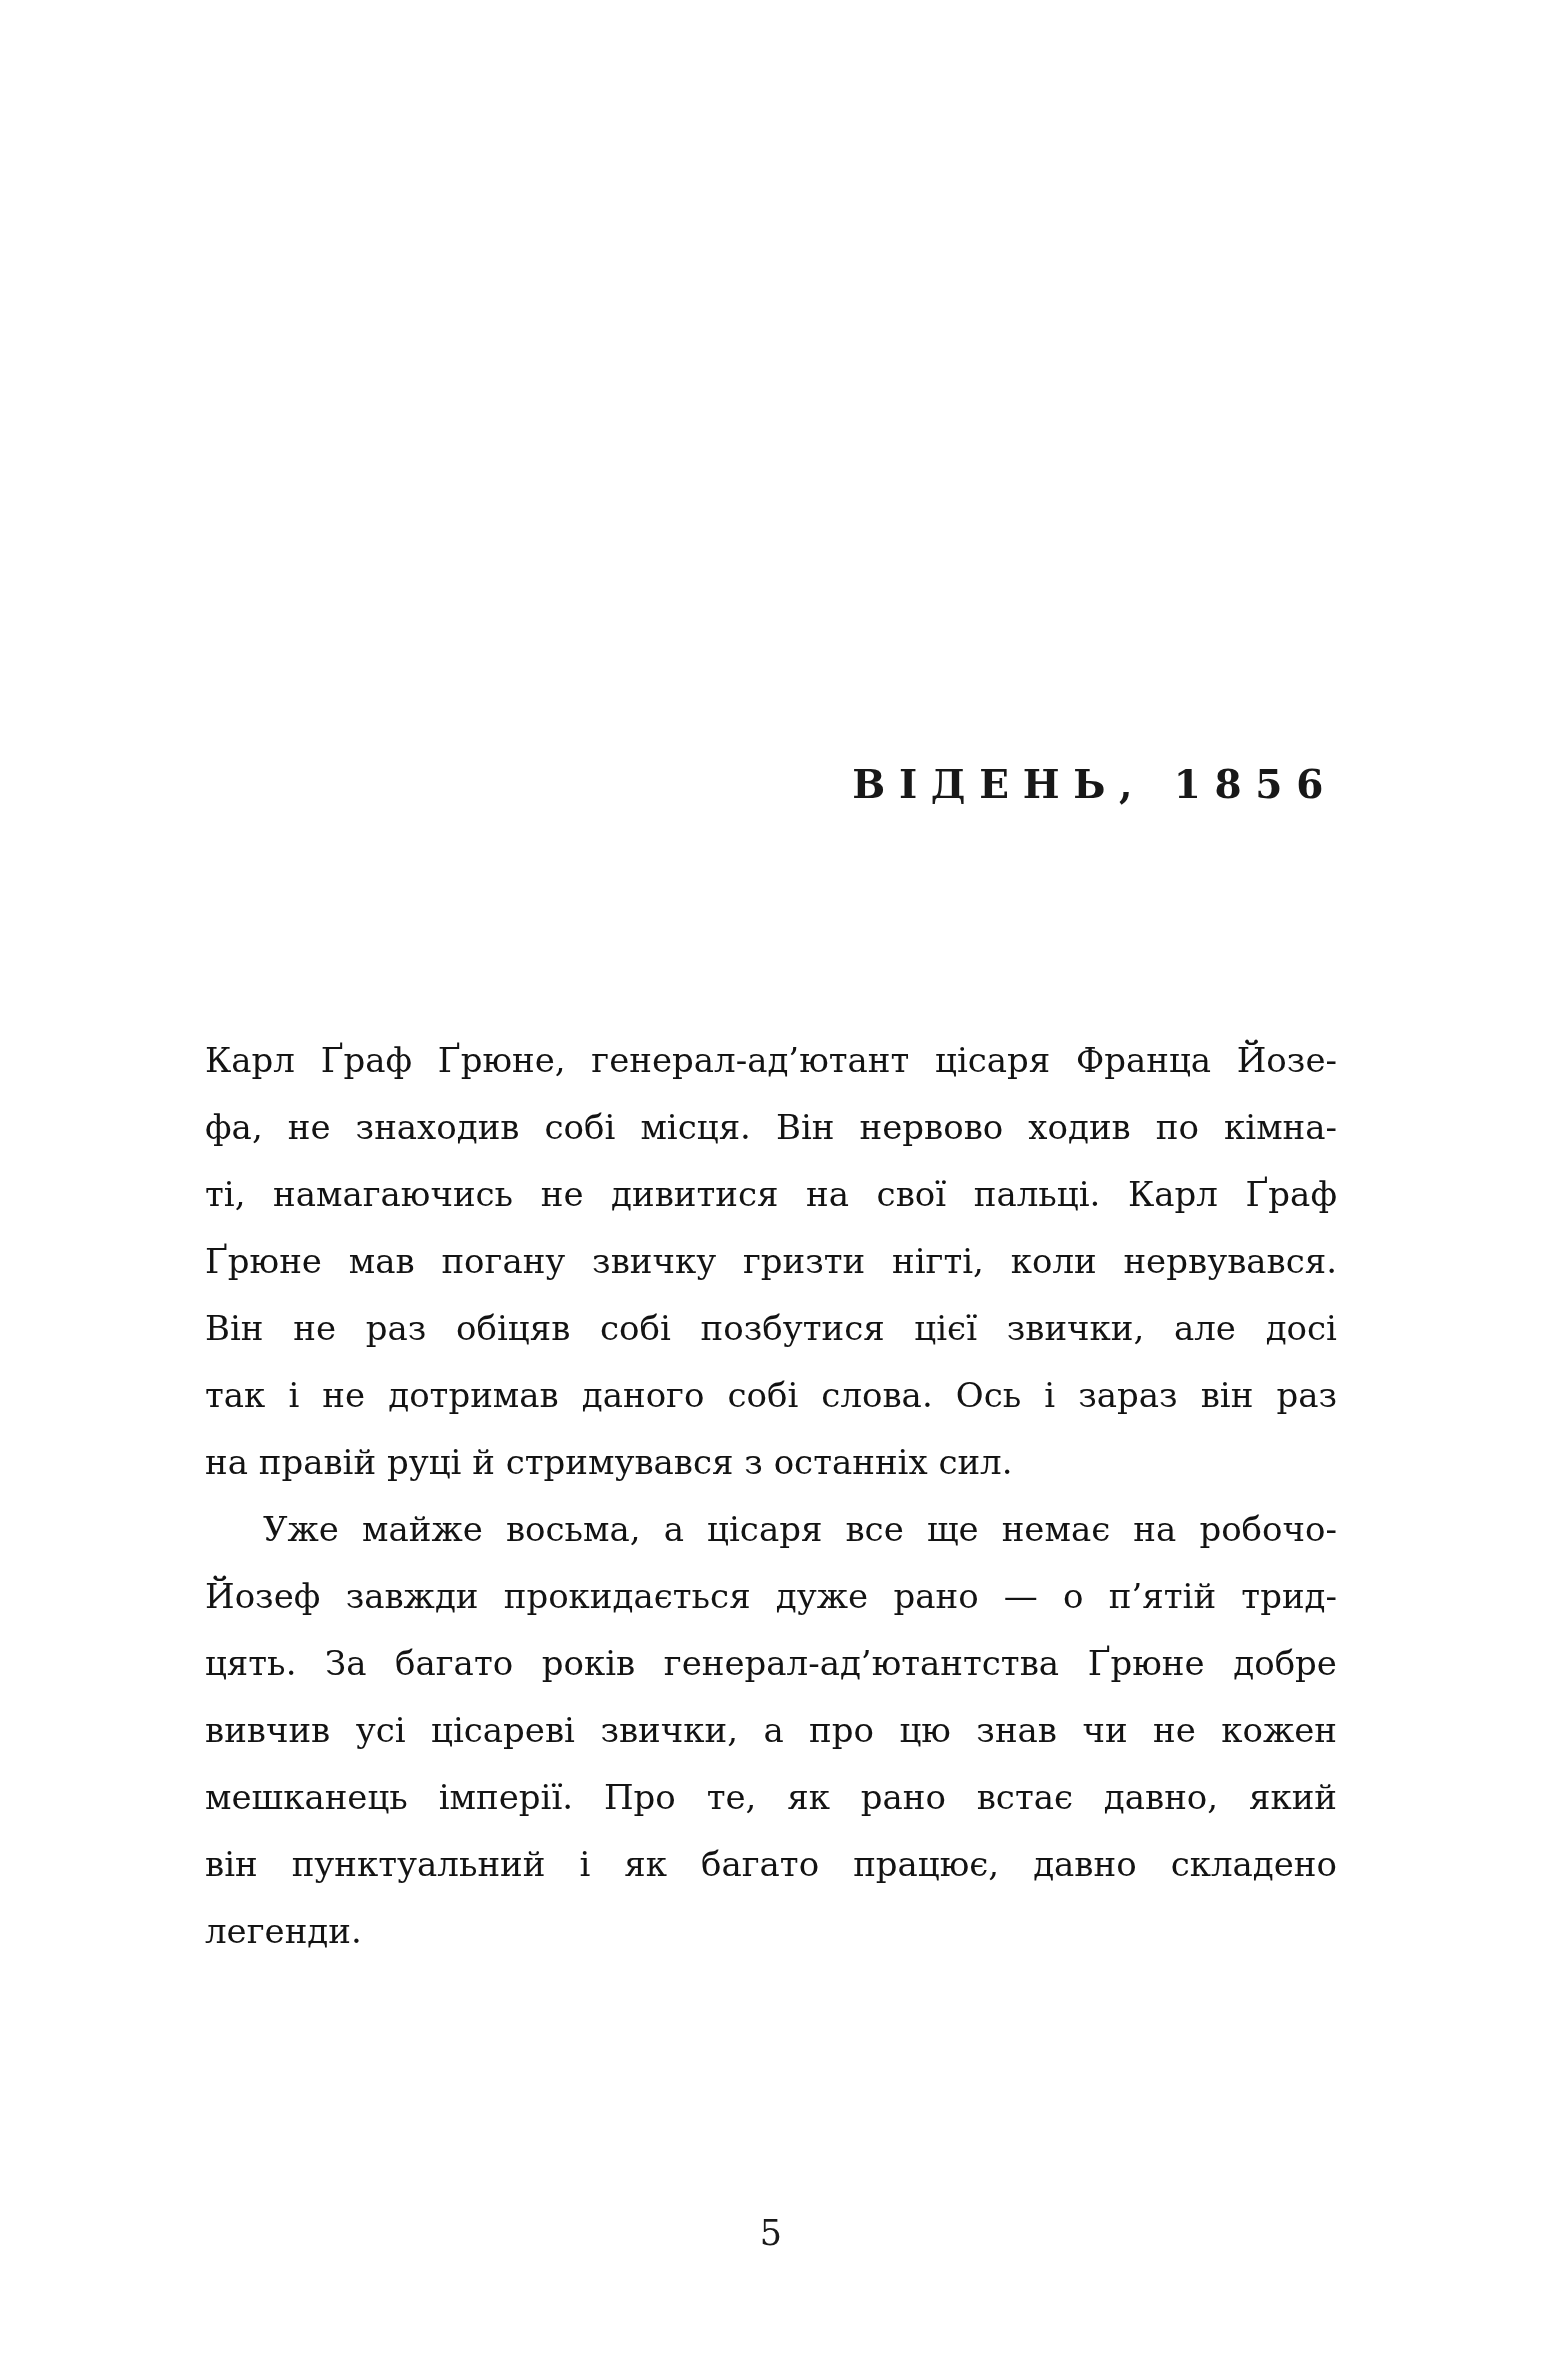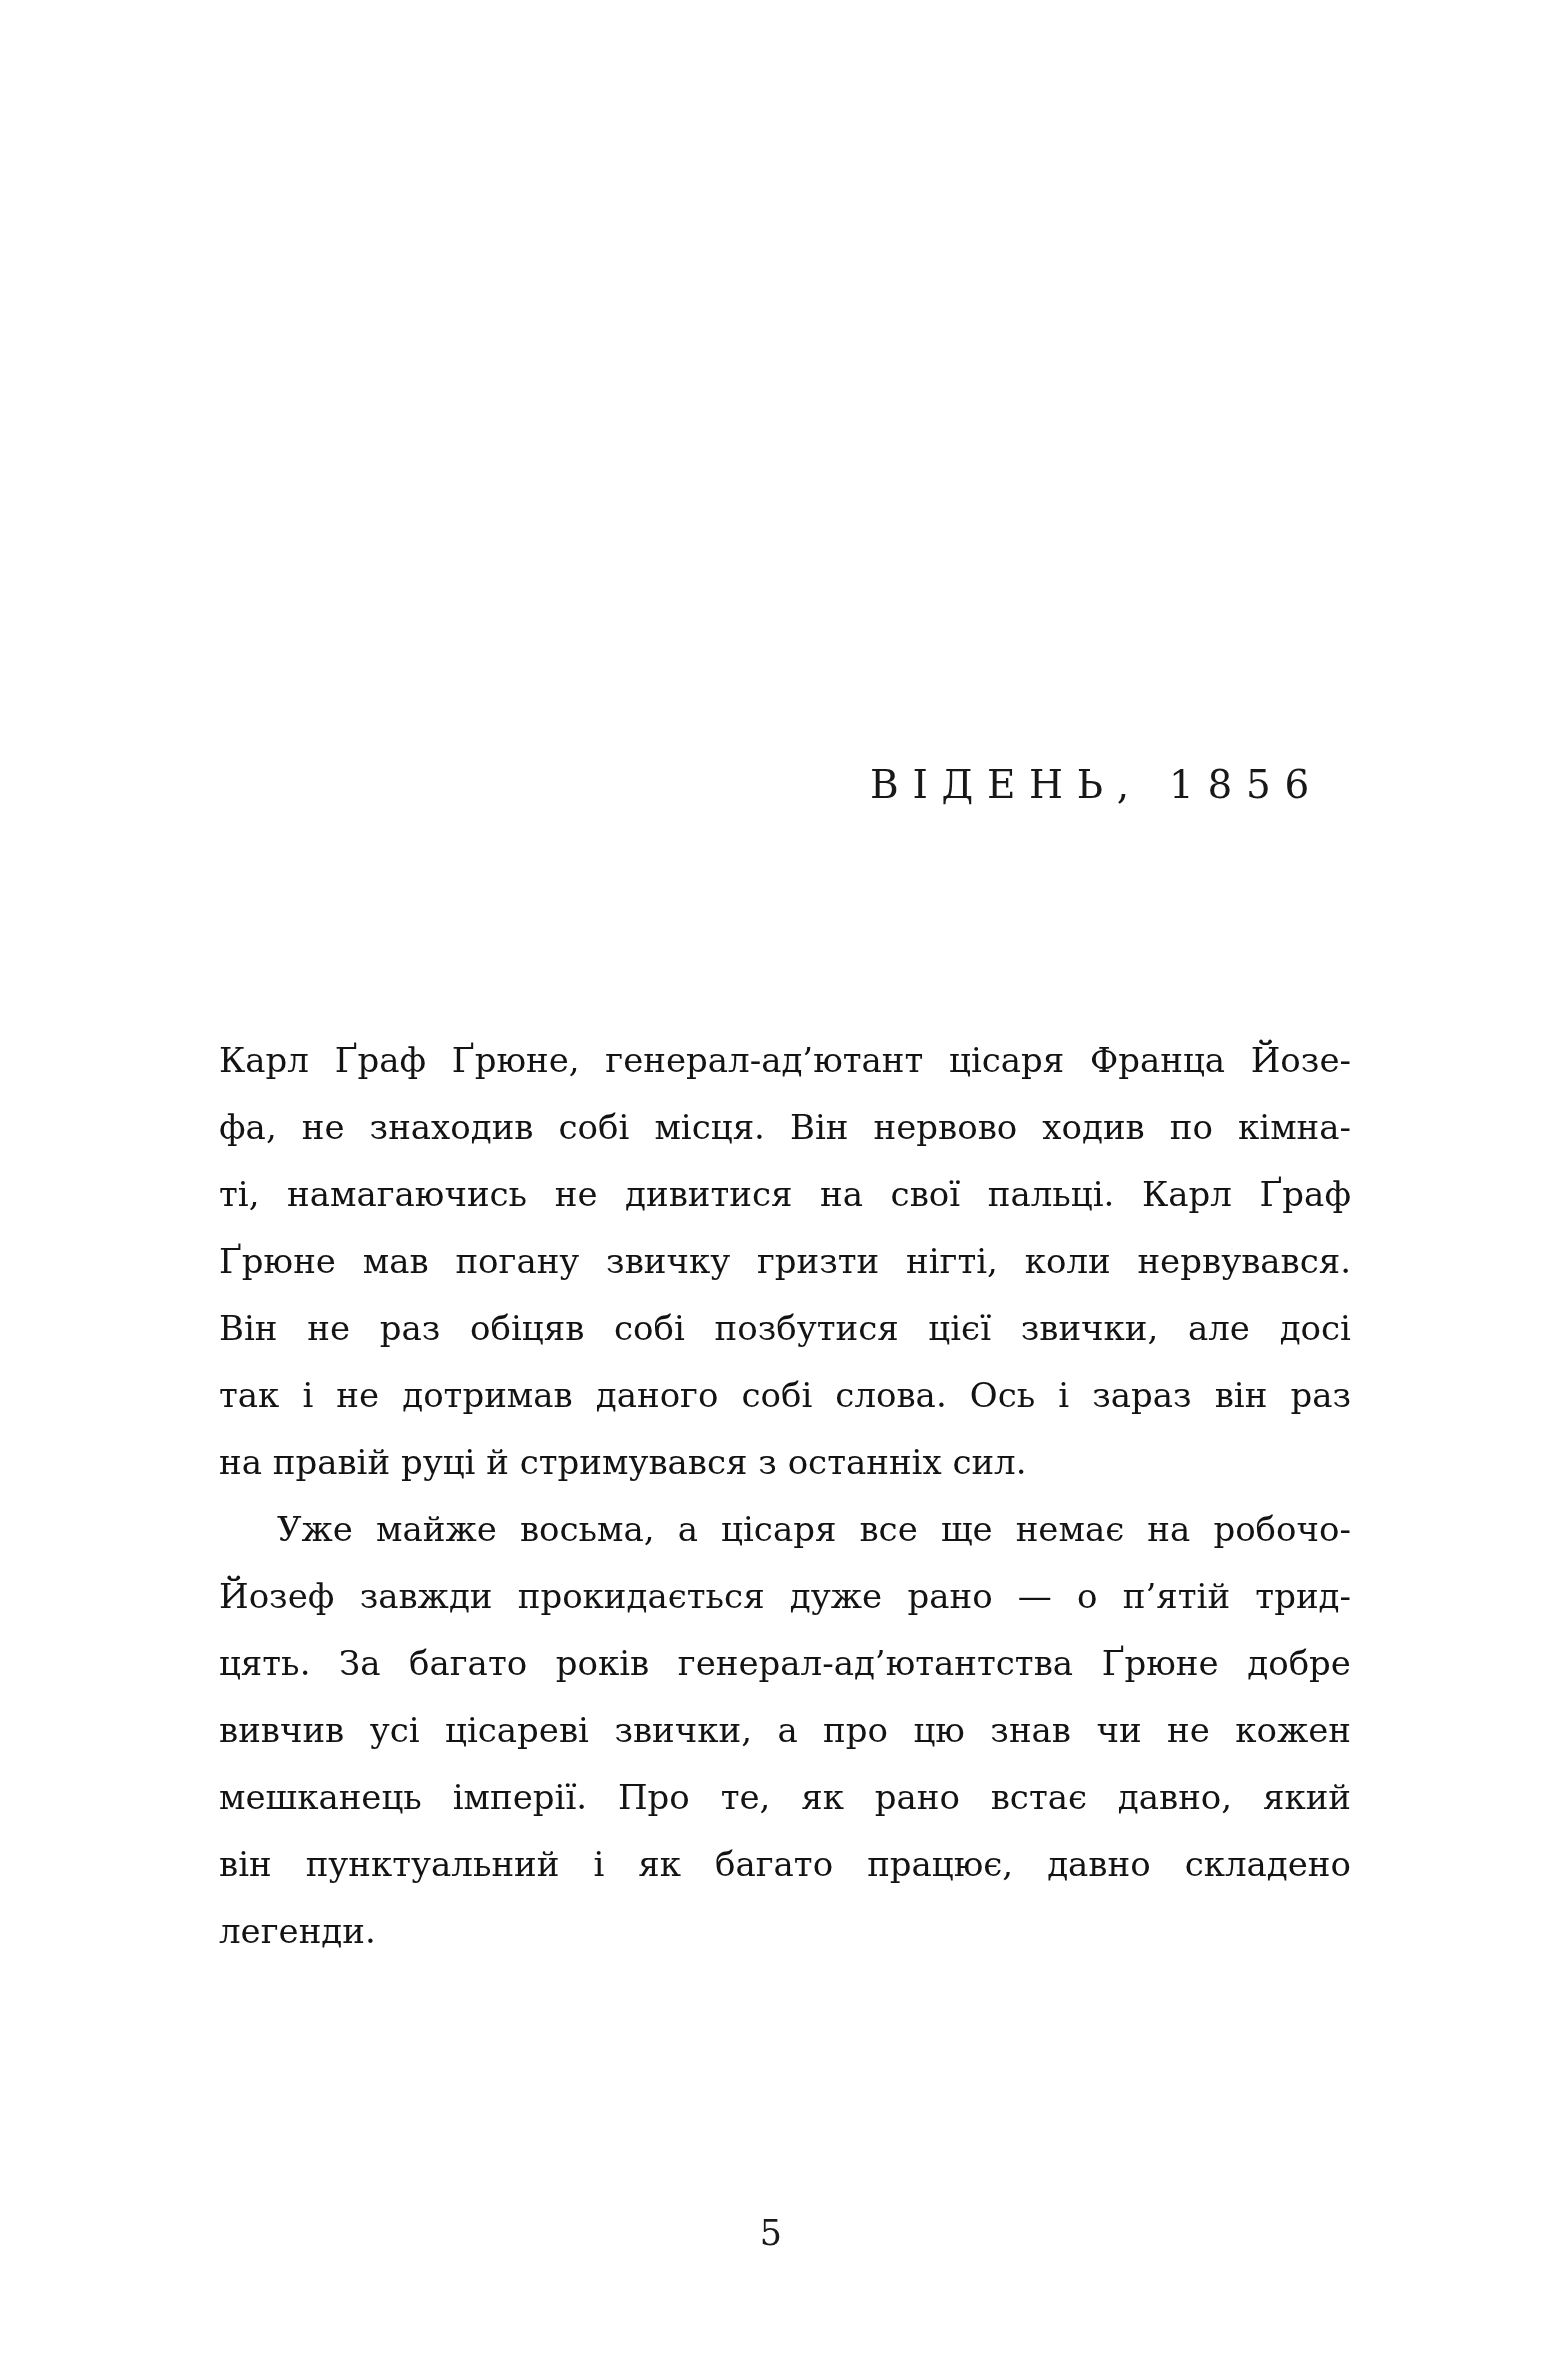--- a/index.html
+++ b/index.html
@@ -11,34 +11,34 @@
     position: relative;
     width: 1545px;
     height: 2377px;
     background: #ffffff;
     font-family: "DejaVu Serif", "Liberation Serif", serif;
     color: #131313;
     overflow: hidden;
   }
   .chapter-heading {
     position: absolute;
-    left: 191px;
+    left: 205px;
     top: 765px;
     width: 1132px;
     text-align: right;
     font-size: 39px;
     line-height: 39px;
-    font-weight: normal;
+    font-weight: bold;
     letter-spacing: 13.7px;
     white-space: nowrap;
     color: #181818;
   }
   .body-text {
     position: absolute;
-    left: 219px;
+    left: 205px;
     top: 1027px;
     width: 1132px;
     font-size: 34px;
     line-height: 67px;
   }
   .text-line {
     text-align: justify;
     text-align-last: justify;
     white-space: normal;
   }

